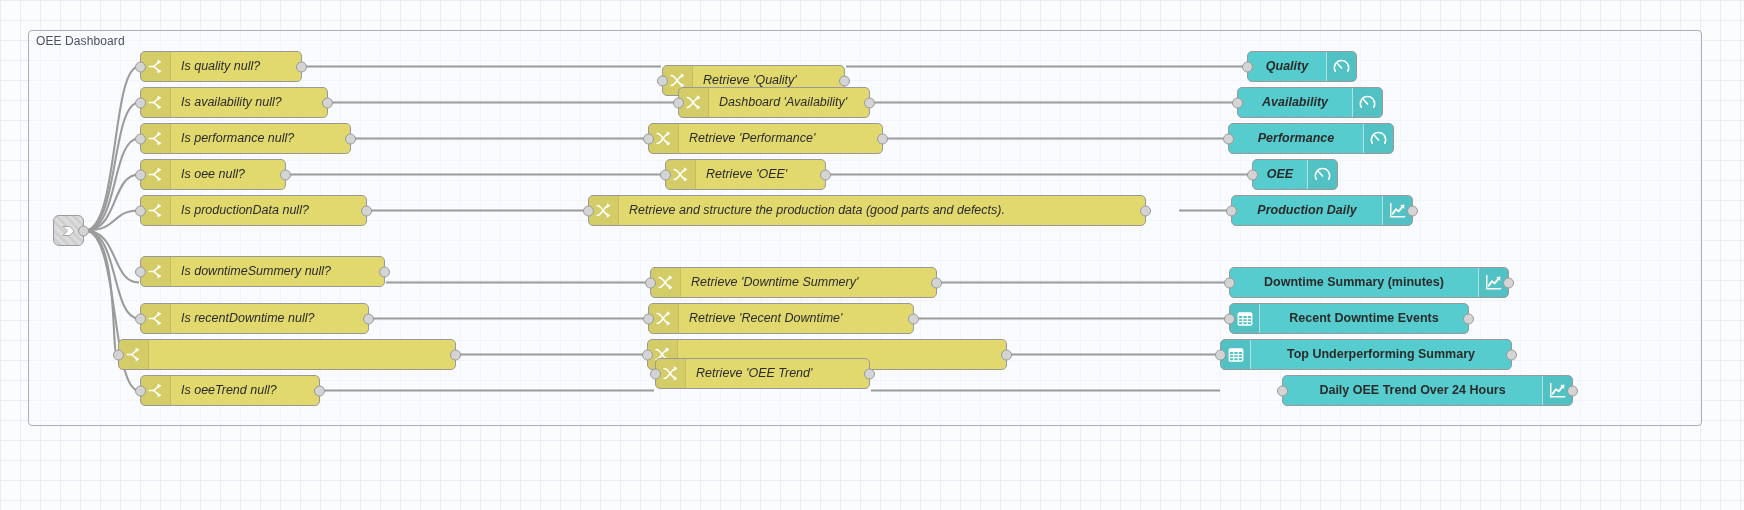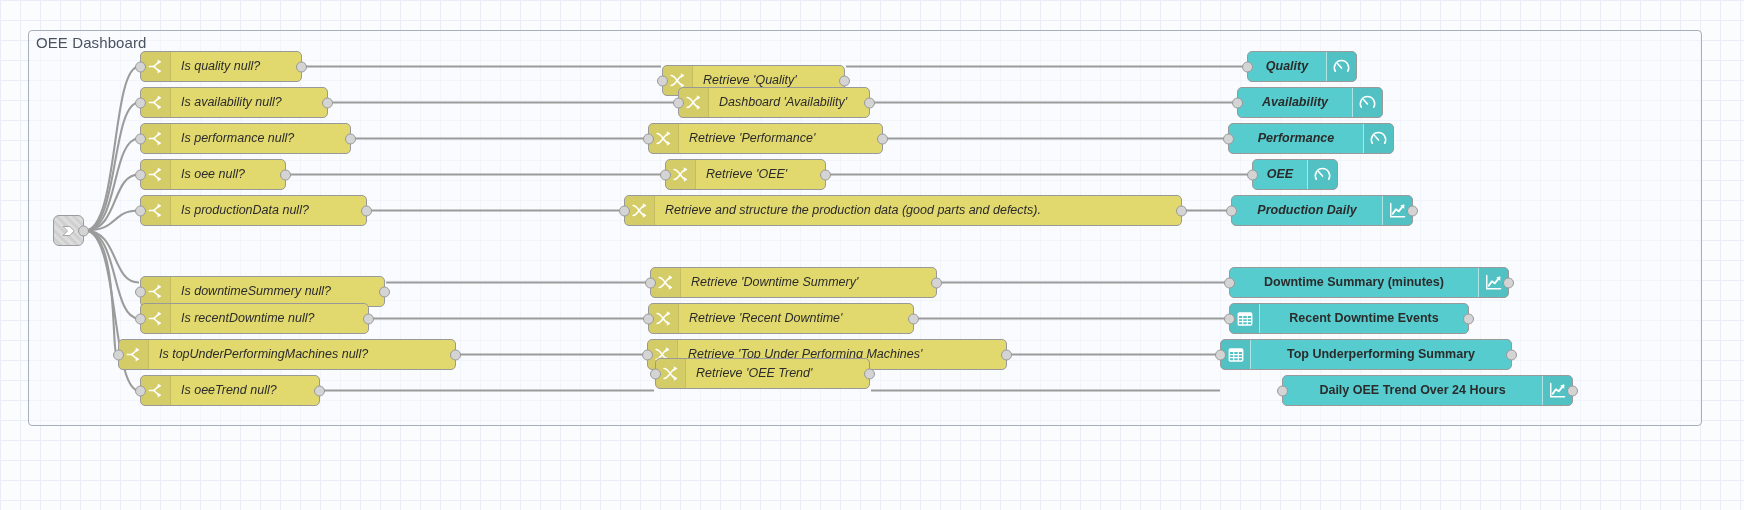--- a/index.html
+++ b/index.html
@@ -24,21 +24,21 @@
 
   
   #group{
     position:absolute;left:28px;top:30px;width:1674px;height:396px;
     border:1px solid #a8b0bd;border-radius:4px;
     background:rgba(248,250,253,0.55);
     box-sizing:border-box;
   }
   #group-label{
     position:absolute;left:36px;top:34px;
-    font-size:15px;color:#4a5260;letter-spacing:.1px;
+    font-size:12px;color:#4a5260;letter-spacing:.1px;
     white-space:nowrap;
   }
 
   
   #wires{position:absolute;left:0;top:0;width:1744px;height:510px;pointer-events:none;}
 
   
   .node{
     position:absolute;height:31px;border-radius:5px;
     border:1px solid #999999;
@@ -216,21 +216,21 @@
               <path d="M14.5 15.4 L19.6 19 L14.5 22.6 Z" fill="#fff"></path>
             </svg>
           </div>
           <div class="txt">
             <span class="label italic">Is productionData null?</span>
           </div>
         </div>
         <div class="port in"></div>
         <div class="port out"></div>
       </div>
-      <div class="node n-yellow" style="left: 140px; top: 276px; width: 245px;">
+      <div class="node n-yellow" style="left: 140px; top: 256px; width: 245px;">
         <div class="body">
           <div class="iconbox">
             <svg class="gi" width="16" height="17" viewBox="0 0 24 24">
               <path d="M2 12 H7 M7 12 C12 12 13 5 18 5 M7 12 C12 12 13 19 18 19" stroke="#fff" stroke-width="2.4" fill="none" stroke-linecap="round"></path>
               <path d="M14.5 1.4 L19.6 5 L14.5 8.6 Z" fill="#fff"></path>
               <path d="M14.5 15.4 L19.6 19 L14.5 22.6 Z" fill="#fff"></path>
             </svg>
           </div>
           <div class="txt">
             <span class="label italic">Is downtimeSummery null?</span>
@@ -257,23 +257,20 @@
       </div>
       <div class="node n-yellow" style="left: 118px; top: 339px; width: 338px;">
         <div class="body">
           <div class="iconbox">
             <svg class="gi" width="16" height="17" viewBox="0 0 24 24">
               <path d="M2 12 H7 M7 12 C12 12 13 5 18 5 M7 12 C12 12 13 19 18 19" stroke="#fff" stroke-width="2.4" fill="none" stroke-linecap="round"></path>
               <path d="M14.5 1.4 L19.6 5 L14.5 8.6 Z" fill="#fff"></path>
               <path d="M14.5 15.4 L19.6 19 L14.5 22.6 Z" fill="#fff"></path>
             </svg>
           </div>
-          <div class="txt">
-            <span class="label italic">Is topUnderPerformingMachines null?</span>
-          </div>
         </div>
         <div class="port in"></div>
         <div class="port out"></div>
       </div>
       <div class="node n-yellow" style="left: 140px; top: 375px; width: 180px;">
         <div class="body">
           <div class="iconbox">
             <svg class="gi" width="16" height="17" viewBox="0 0 24 24">
               <path d="M2 12 H7 M7 12 C12 12 13 5 18 5 M7 12 C12 12 13 19 18 19" stroke="#fff" stroke-width="2.4" fill="none" stroke-linecap="round"></path>
               <path d="M14.5 1.4 L19.6 5 L14.5 8.6 Z" fill="#fff"></path>
@@ -348,21 +345,21 @@
               <path d="M16.8 15.6 L21.6 19 L16.8 22.4 Z" fill="#fff"></path>
             </svg>
           </div>
           <div class="txt">
             <span class="label italic">Retrieve 'OEE'</span>
           </div>
         </div>
         <div class="port in"></div>
         <div class="port out"></div>
       </div>
-      <div class="node n-yellow" style="left: 624px; top: 195px; width: 558px;">
+      <div class="node n-yellow" style="left: 588px; top: 195px; width: 558px;">
         <div class="body">
           <div class="iconbox">
             <svg class="gi" width="17" height="17" viewBox="0 0 24 24">
               <path d="M3 5 C10 5 13 19 20 19" stroke="#fff" stroke-width="2.3" fill="none" stroke-linecap="round"></path>
               <path d="M3 19 C10 19 13 5 20 5" stroke="#fff" stroke-width="2.3" fill="none" stroke-linecap="round"></path>
               <path d="M16.8 1.6 L21.6 5 L16.8 8.4 Z" fill="#fff"></path>
               <path d="M16.8 15.6 L21.6 19 L16.8 22.4 Z" fill="#fff"></path>
             </svg>
           </div>
           <div class="txt">
@@ -408,23 +405,20 @@
       </div>
       <div class="node n-yellow" style="left: 647px; top: 339px; width: 360px;">
         <div class="body">
           <div class="iconbox">
             <svg class="gi" width="17" height="17" viewBox="0 0 24 24">
               <path d="M3 5 C10 5 13 19 20 19" stroke="#fff" stroke-width="2.3" fill="none" stroke-linecap="round"></path>
               <path d="M3 19 C10 19 13 5 20 5" stroke="#fff" stroke-width="2.3" fill="none" stroke-linecap="round"></path>
               <path d="M16.8 1.6 L21.6 5 L16.8 8.4 Z" fill="#fff"></path>
               <path d="M16.8 15.6 L21.6 19 L16.8 22.4 Z" fill="#fff"></path>
             </svg>
-          </div>
-          <div class="txt">
-            <span class="label italic">Retrieve 'Top Under Performing Machines'</span>
           </div>
         </div>
         <div class="port in"></div>
         <div class="port out"></div>
       </div>
       <div class="node n-yellow" style="left: 655px; top: 358px; width: 215px;">
         <div class="body">
           <div class="iconbox">
             <svg class="gi" width="17" height="17" viewBox="0 0 24 24">
               <path d="M3 5 C10 5 13 19 20 19" stroke="#fff" stroke-width="2.3" fill="none" stroke-linecap="round"></path>

